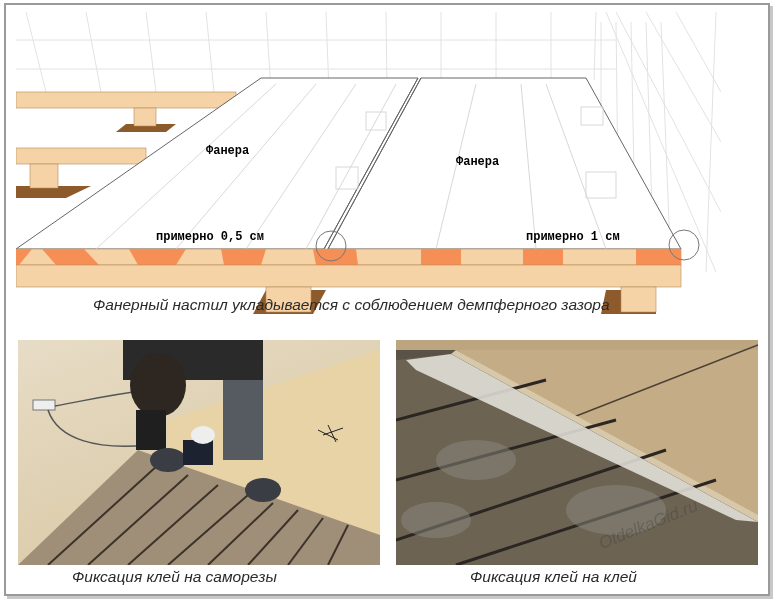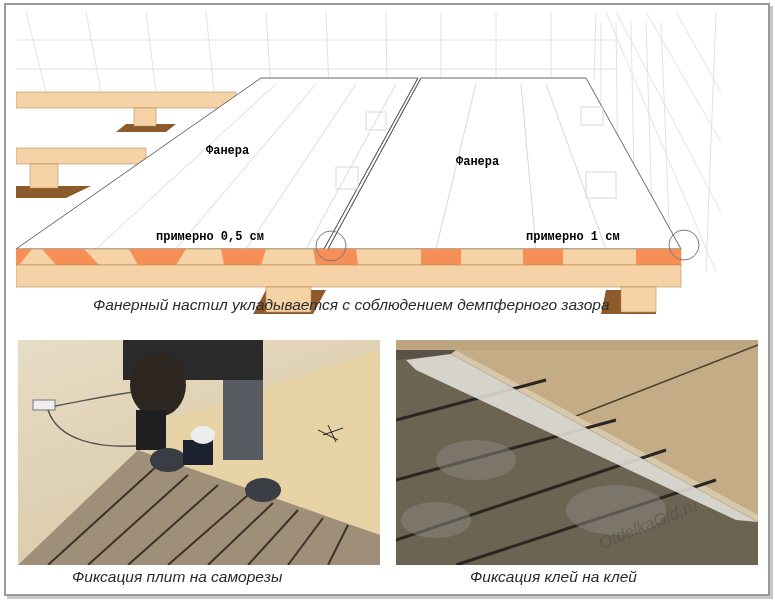--- a/index.html
+++ b/index.html
@@ -133,21 +133,21 @@
     <rect x="165" y="100" width="30" height="25" fill="#1d2230"></rect>
     <ellipse cx="185" cy="95" rx="12" ry="9" fill="#eee"></ellipse>
 
     <g stroke="#222" stroke-width="1">
       <line x1="300" y1="90" x2="320" y2="100"></line>
       <line x1="305" y1="95" x2="325" y2="88"></line>
       <line x1="310" y1="85" x2="318" y2="102"></line>
     </g>
   </svg>
 </div>
-<div class="caption" style="left:72px; top:568px;">Фиксация плит на саморезы</div>
+<div class="caption" style="left:72px; top:568px;">Фиксация клей на саморезы</div>
 
 <div class="photo" style="left:396px; top:340px; width:362px; height:225px; background:#5a5246;">
   <svg width="362" height="225" viewBox="0 0 362 225">
 
     <polygon points="0,0 362,0 362,180 60,10" fill="#c4ad86"></polygon>
     <polygon points="0,0 362,0 362,10 0,10" fill="#bda67f"></polygon>
     <line x1="170" y1="80" x2="362" y2="5" stroke="#4a4032" stroke-width="1.5"></line>
     <polygon points="60,10 362,175 362,182 55,14" fill="#d8c8aa"></polygon>
 
     <polygon points="0,20 55,14 362,182 362,225 0,225" fill="#6d6353"></polygon>

